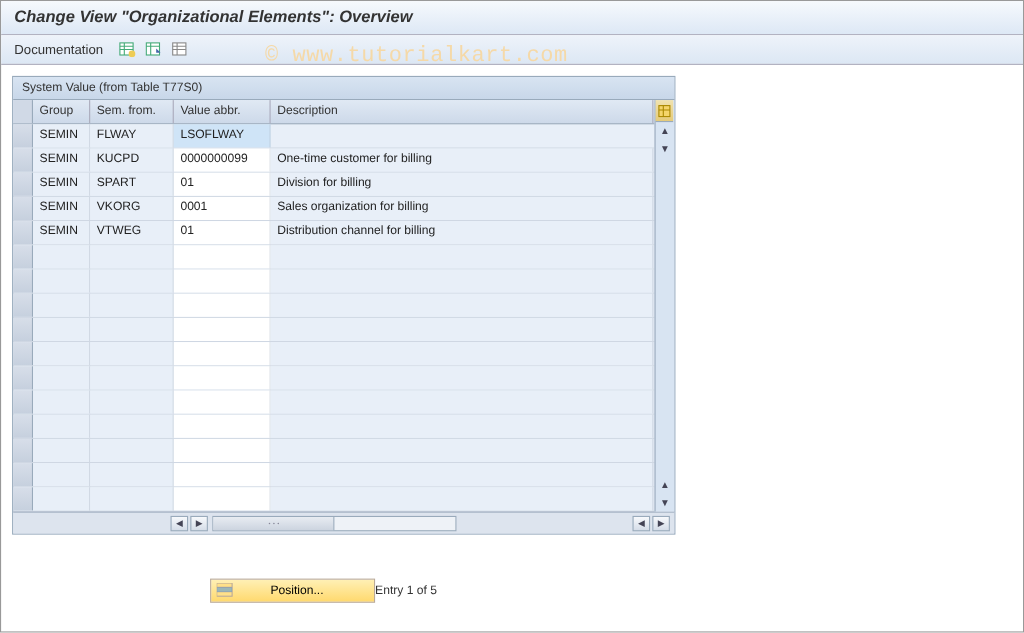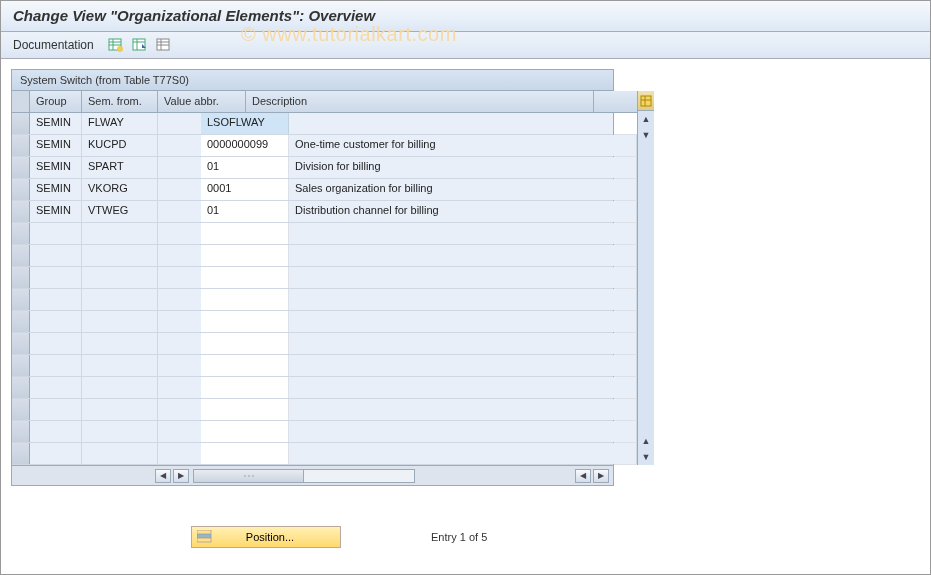--- a/index.html
+++ b/index.html
@@ -18,21 +18,21 @@
       border-bottom: 1px solid #aab;
       display: flex;
       align-items: center;
       gap: 8px;
     }
     .toolbar-label { font-size: 12px; color: #333; margin-right: 6px; }
     .toolbar-icon { width: 16px; height: 14px; display: inline-block; vertical-align: middle; cursor: pointer; }
     
     .content-area { padding: 10px; position: relative; }
     
-    .watermark { position: absolute; top: 22px; left: 240px; font-size: 20px; color: #f5d9a8; font-weight: normal; z-index: 100; pointer-events: none; letter-spacing: 0.5px;}
+    .watermark { position: absolute; top: 38px; left: 240px; font-size: 20px; color: #f5d9a8; font-weight: normal; z-index: 100; pointer-events: none; letter-spacing: 0.5px; font-family: Liberation Mono, monospace;}
     
     .table-panel {
       border: 1px solid #9ab;
       width: 603px;
       background: #e8eff8;
     }
     
     .panel-title {
       background: linear-gradient(to bottom, #d8e4f2, #c8d7e9);
       border-bottom: 1px solid #9ab;
@@ -45,40 +45,40 @@
     .grid-main { flex: 1; }
     .grid-side { width: 18px; background: #d8e4f2; border-left: 1px solid #9ab; display: flex; flex-direction: column; }
     
     .grid-header-row { display: flex; background: linear-gradient(to bottom, #e0e9f4, #cdd9e9); border-bottom: 1px solid #9ab; height: 22px; }
     .grid-header-cell { font-size: 11px; color: #333; padding: 4px 6px; border-right: 1px solid #aab; white-space: nowrap; overflow: hidden; }
     .grid-header-cell.sel { width: 18px; background: #d0d9e6; border-right: 1px solid #9ab; }
     
     .grid-row { display: flex; height: 22px; border-bottom: 1px solid rgba(170,180,195,0.4); }
     .grid-cell { font-size: 11px; color: #222; padding: 3px 6px; border-right: 1px solid rgba(170,180,195,0.4); white-space: nowrap; overflow: hidden; background: #e8eff8; }
     .grid-cell.sel { width: 18px; background: linear-gradient(to bottom,#d7dee9,#c6d0de); border-right: 1px solid #9ab; }
-    .grid-cell.input { background: #fff; margin-left: 43px; }
+    .grid-cell.input { background: #fff; }
     .grid-cell.highlighted { background: #cfe4f7; }
     
     .col-group { width: 52px; }
     .col-sem { width: 76px; }
     .col-val { width: 88px; }
     .col-desc { width: 348px; }
     
     .side-icon-top { width:16px; height:20px; border-bottom:1px solid #9ab; display:flex; align-items:center; justify-content:center; cursor:pointer; background: linear-gradient(to bottom,#f0e2b0,#e5cb7a); }
     .side-arrow { height:16px; display:flex; align-items:center; justify-content:center; cursor:pointer; font-size:9px; color:#445; }
     .side-spacer { flex:1; }
     
     .hscroll-bar { display:flex; align-items:center; height:20px; background:#dde4ee; border-top:1px solid #9ab; padding: 2px 2px; gap:2px;}
     .hscroll-group-left { margin-left: 141px; display:flex; gap:2px;}
     .hscroll-btn { width:16px; height:14px; background: linear-gradient(to bottom,#f7f9fc,#d5dde8); border:1px solid #9ab; display:flex; align-items:center; justify-content:center; font-size:8px; color:#445; cursor:pointer;}
     .hscroll-track { width: 222px; height:14px; background:#eef2f7; border:1px solid #9ab; position:relative; margin:0 2px; cursor:pointer;}
     .hscroll-thumb { position:absolute; left:0; top:0; height:100%; width:110px; background:linear-gradient(to bottom,#e8ecf2,#ccd4df); border-right:1px solid #9ab; display:flex; align-items:center; justify-content:center;}
     .hscroll-group-right { margin-left:auto; display:flex; gap:2px; margin-right:2px;}
     
-    .position-bar { margin-top: 40px; padding-left: 180px; display:flex; align-items:center; gap: 90px;}
+    .position-bar { margin-top: 40px; padding-left: 180px; display:flex; align-items:center; }
     .position-btn { display:flex; align-items:center; background: linear-gradient(to bottom, #fff0b5, #ffd96e); border:1px solid #ba9; padding: 2px 4px; width: 150px; height: 22px; cursor:pointer; font-size:11px;}
     .position-btn .icon { width:18px; height:16px; margin-right:4px; display:flex; align-items:center; justify-content:center;}
     .position-btn .lbl { flex:1; text-align: center; padding-right: 14px;}
     .entry-text { font-size:11px; color:#333; }
     
     svg { display: block; }
   </style>
 </head>
 <body>
 
@@ -112,21 +112,21 @@
         <rect x="1" y="1" width="12" height="11" fill="#fff" stroke="#888" stroke-width="1"></rect>
         <line x1="1" y1="4" x2="13" y2="4" stroke="#888"></line>
         <line x1="1" y1="7" x2="13" y2="7" stroke="#888"></line>
         <line x1="5" y1="1" x2="5" y2="12" stroke="#888"></line>
       </svg>
   </span>
 </div>
 
 <div class="content-area">
   <div class="table-panel">
-    <div class="panel-title">System Switch (from Table T77S0)</div>
+    <div class="panel-title">System Value (from Table T77S0)</div>
     <div class="grid-wrapper">
       <div class="grid-main">
 
         <div class="grid-header-row">
           <div class="grid-header-cell sel"></div>
           <div class="grid-header-cell col-group">Group</div>
           <div class="grid-header-cell col-sem">Sem. from.</div>
           <div class="grid-header-cell col-val">Value abbr.</div>
           <div class="grid-header-cell col-desc">Description</div>
         </div>

